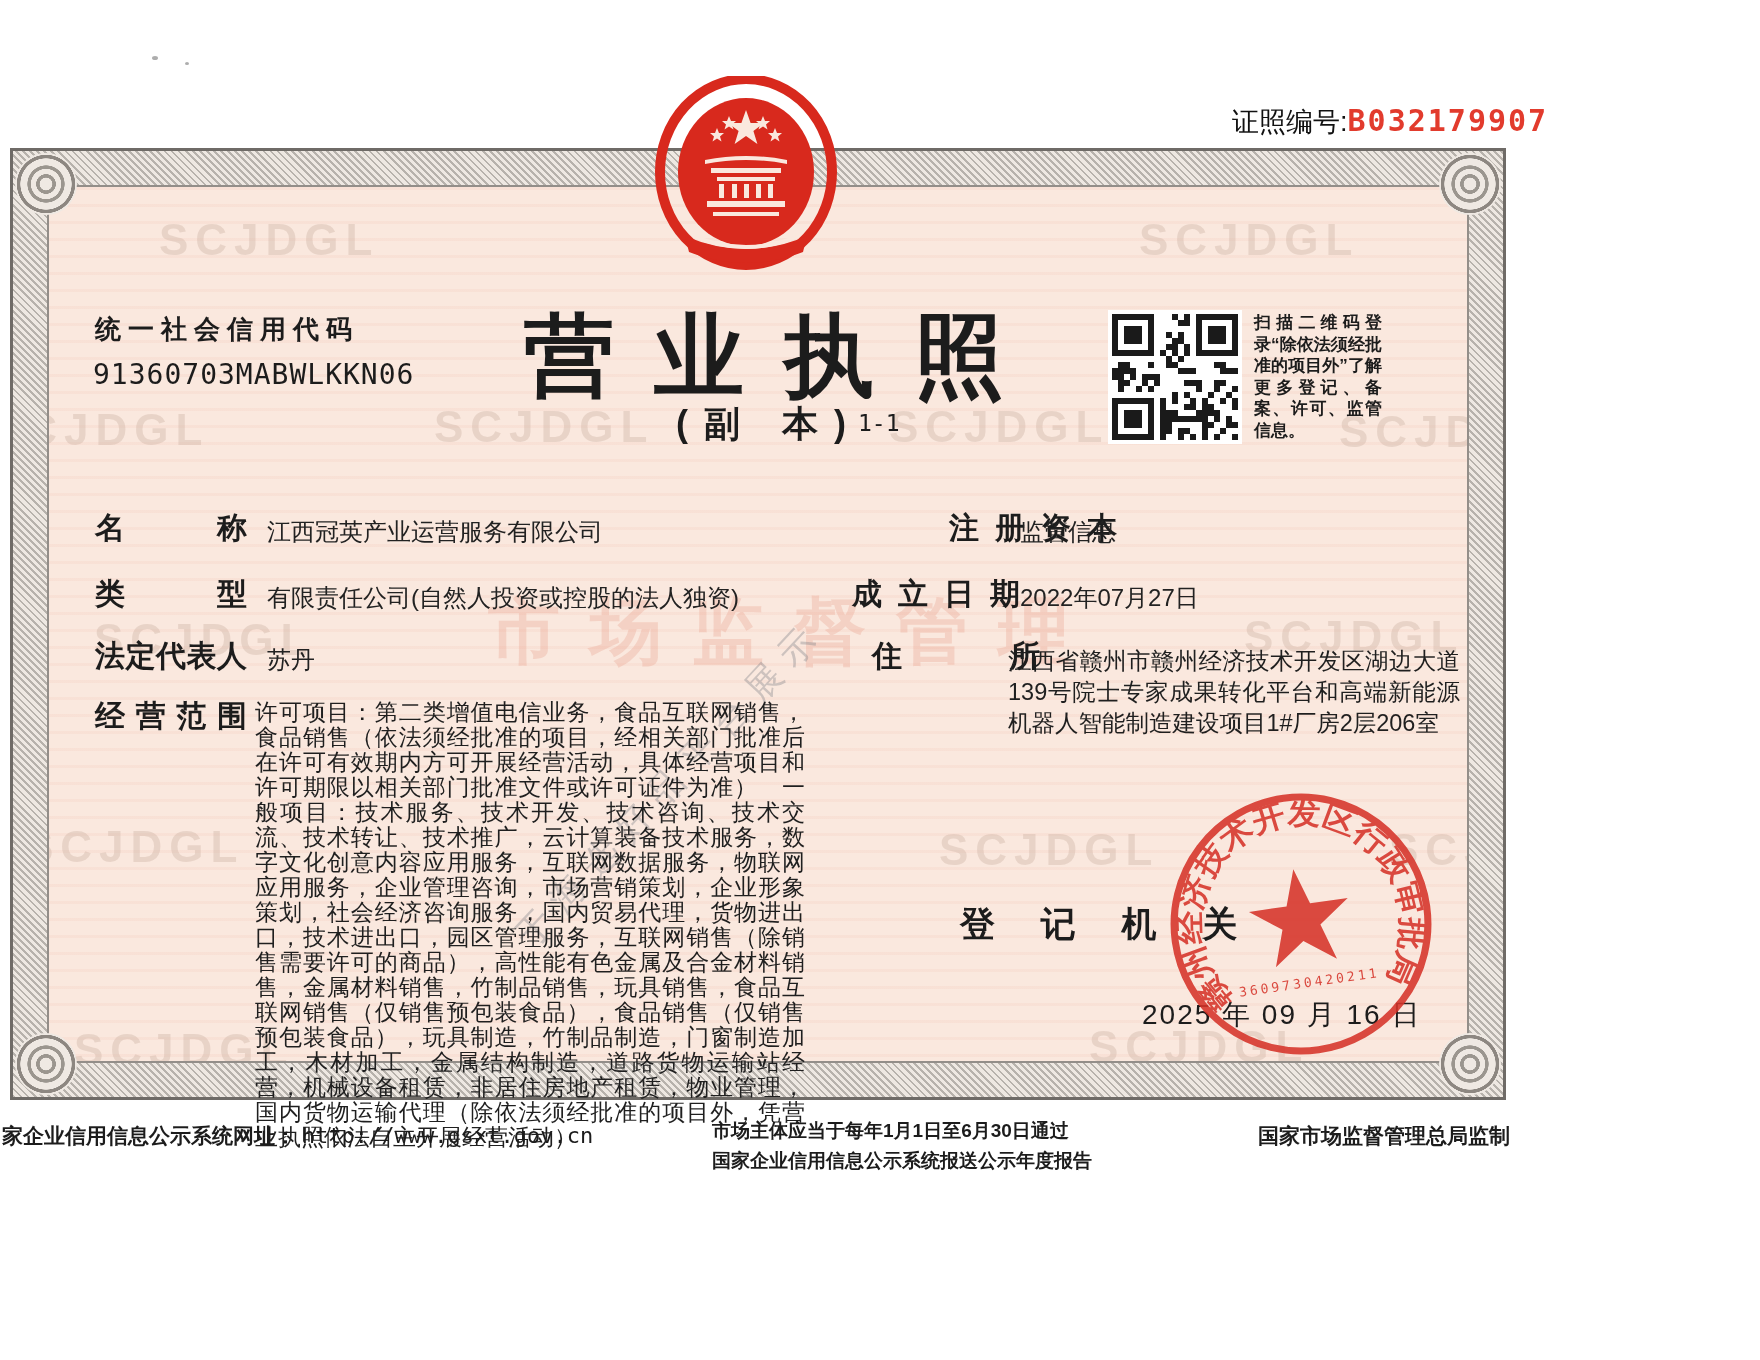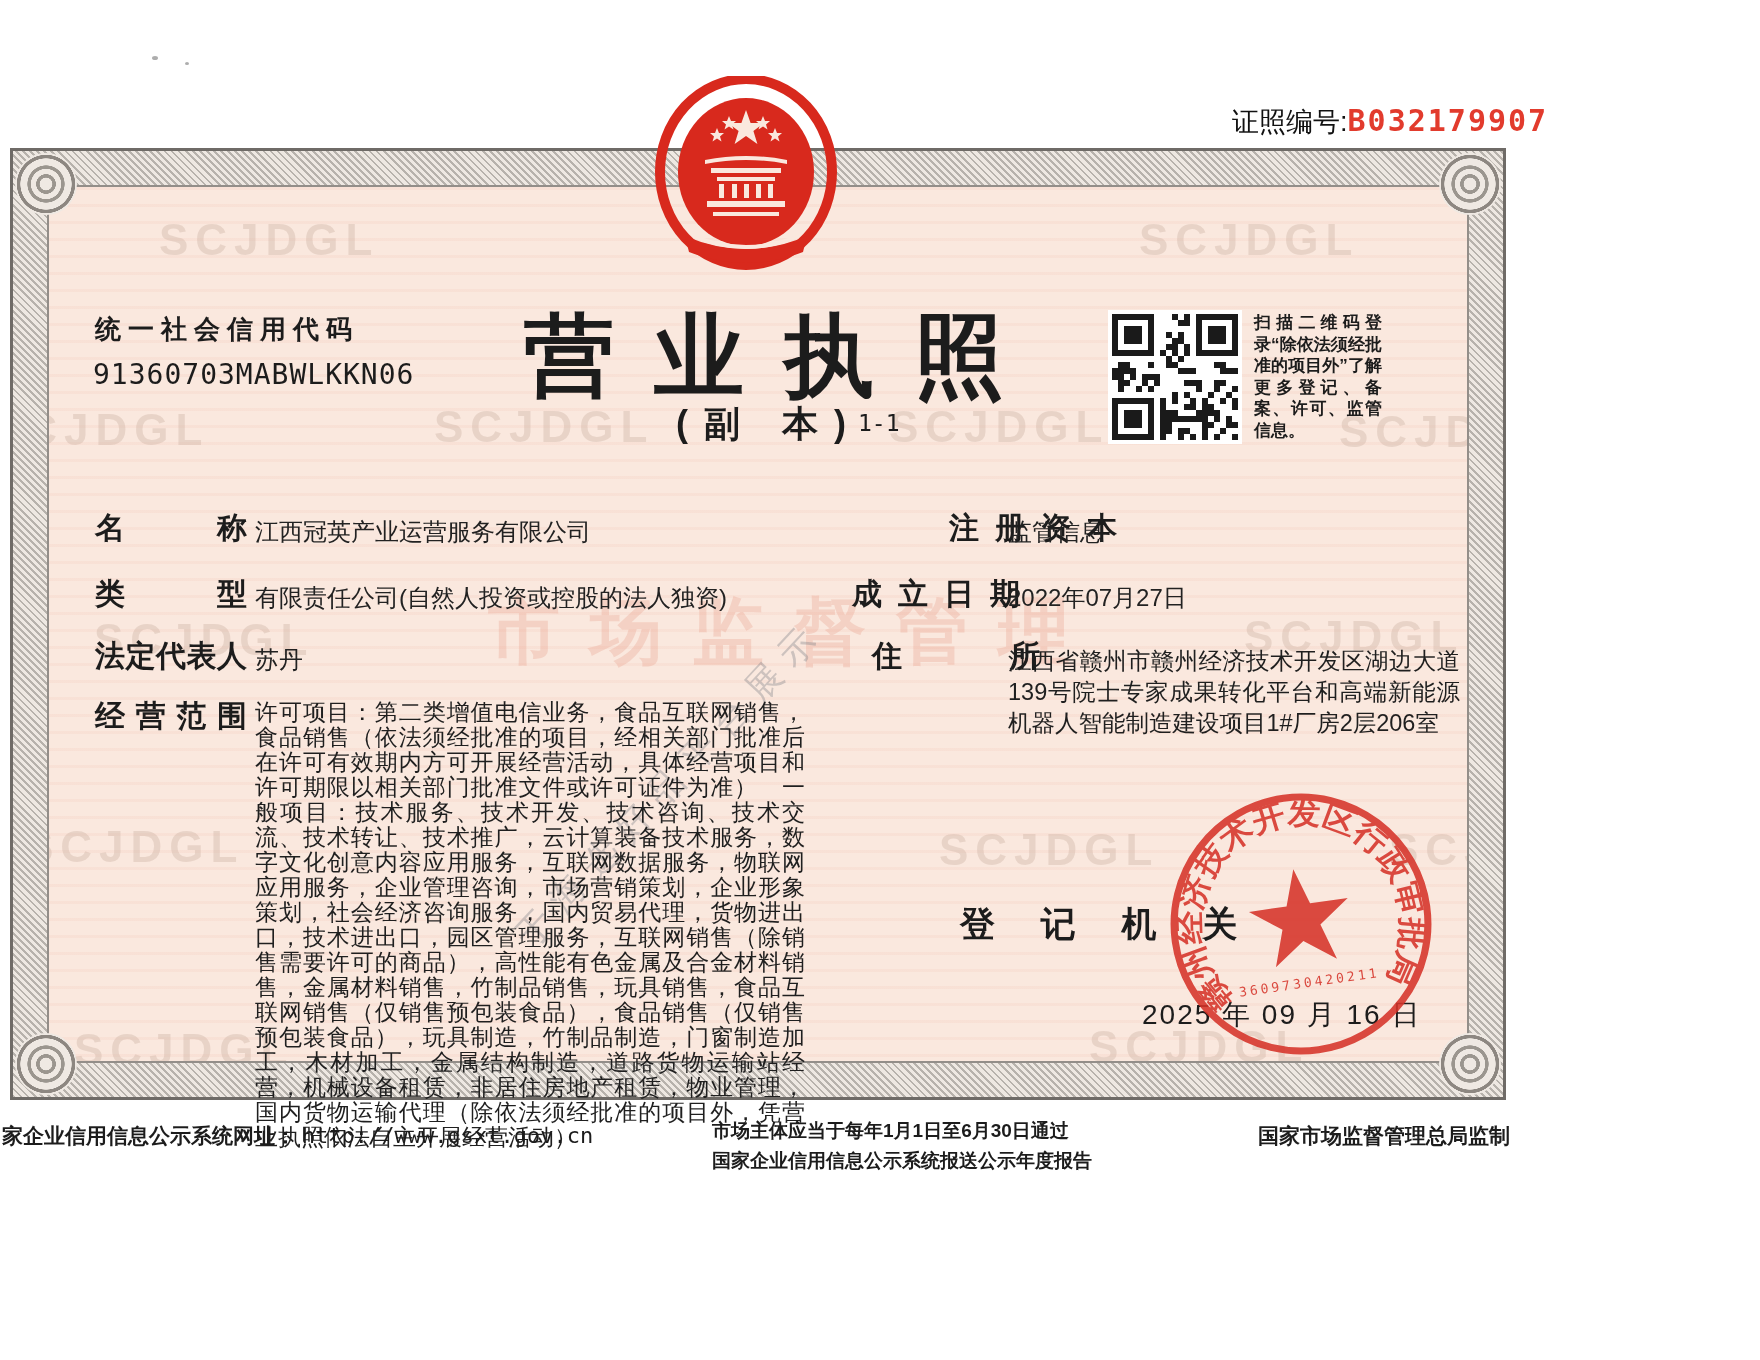--- a/index.html
+++ b/index.html
@@ -60,21 +60,21 @@
         padding:4px; z-index:3; display:grid; grid-template-columns:repeat(21,1fr); }
   .qr div { width:100%; height:100%; }
   .qr .d { background:#1a1a1a; }
   .qr-caption { position:absolute; left:1254px; top:312px; width:128px; font-size:17px;
                 font-weight:700; line-height:21.5px; z-index:3; text-align:justify; }
 
   
   .flabel { position:absolute; font-size:30px; font-weight:700; z-index:3;
             width:152px; text-align:justify; text-align-last:justify; white-space:normal; }
   .flabel-r { width:168px; }
-  .fvalue { position:absolute; font-size:24px; z-index:3; white-space:nowrap; color:#222; }
+  .fvalue { position:absolute; font-size:24px; z-index:3; white-space:nowrap; color:#222;margin-left:12px; }
   .scope { position:absolute; left:255px; top:700px; width:550px; font-size:23px;
            line-height:25px; text-align:justify; z-index:3; color:#1f1f1f; }
   .address { position:absolute; left:1008px; top:646px; width:452px; font-size:23.5px;
              line-height:31px; z-index:3; color:#1f1f1f; text-align:justify; }
 
   .authority { position:absolute; left:960px; top:901px; font-size:35px; font-weight:700;
                letter-spacing:18px; z-index:3; white-space:nowrap; }
   .reg-date { position:absolute; left:1142px; top:996px; font-size:28px; z-index:3;
               white-space:nowrap; letter-spacing:2px;text-align:center; }
 

